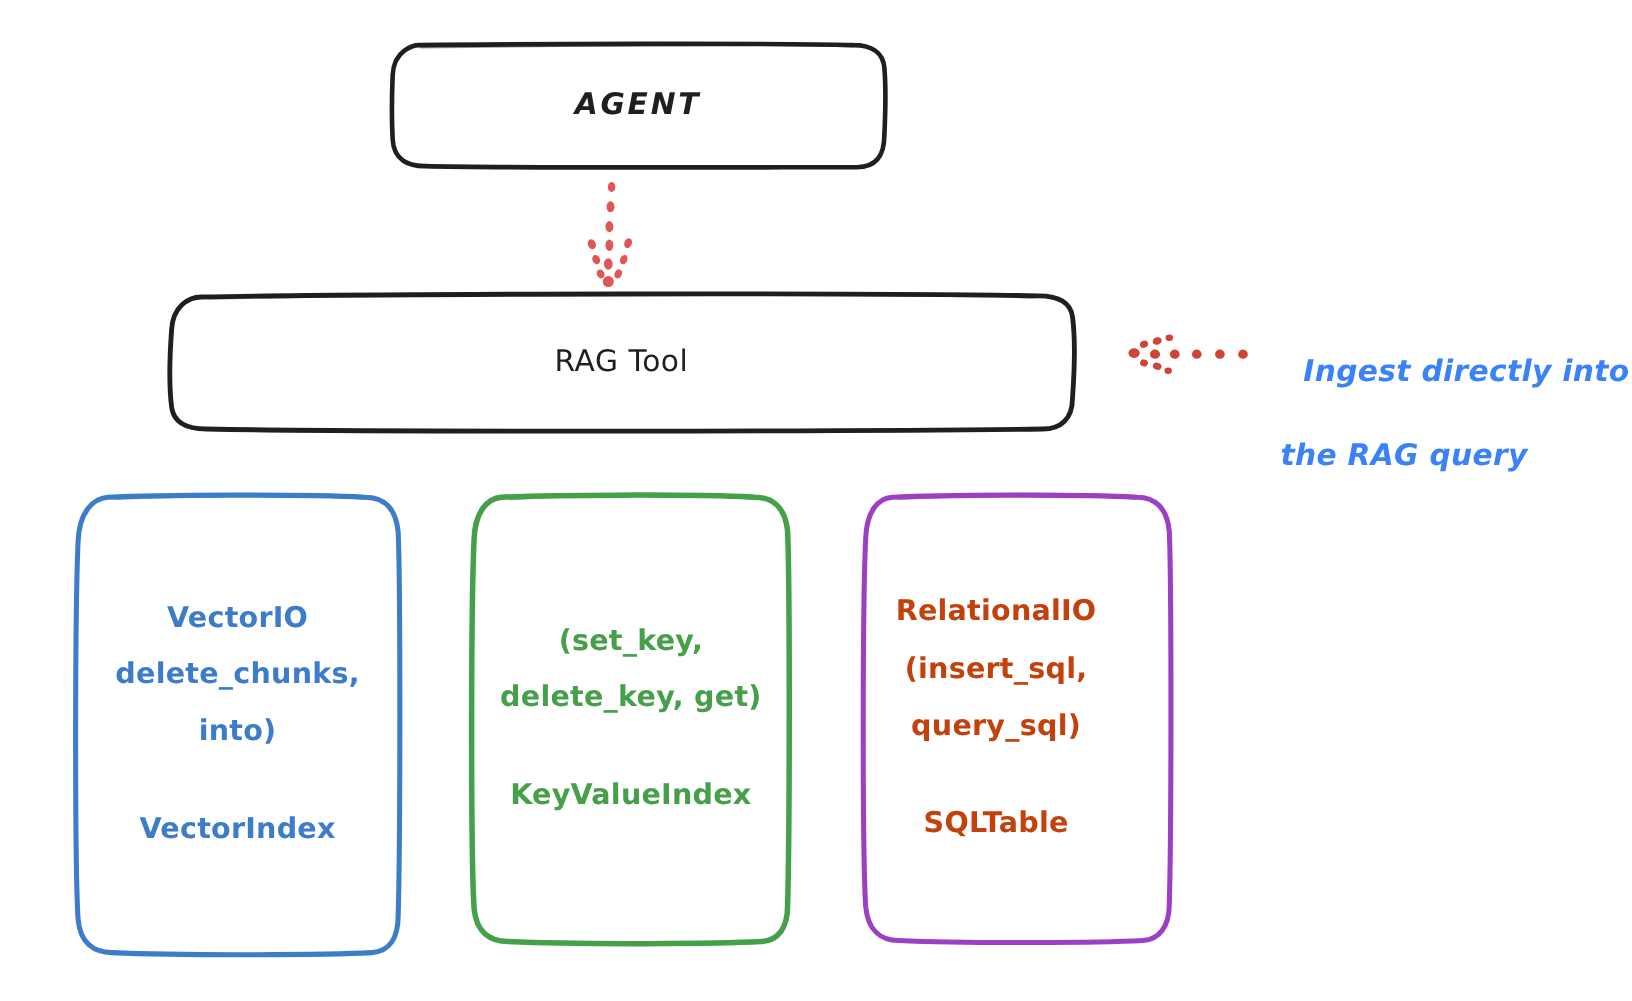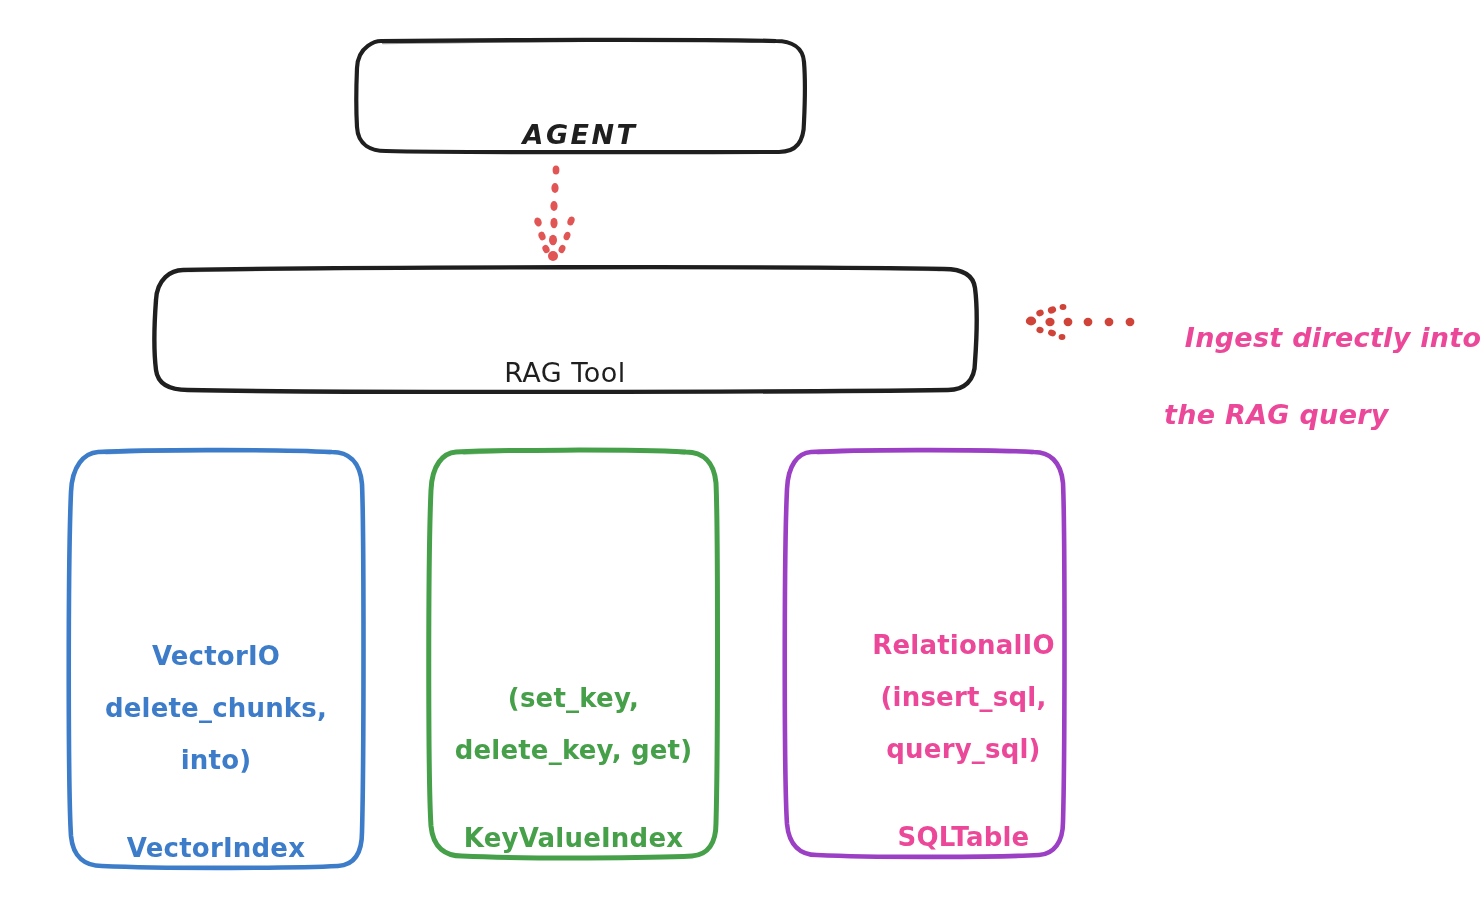--- a/index.html
+++ b/index.html
@@ -24,21 +24,21 @@
     top: 0;
     width: 1484px;
     height: 910px;
     pointer-events: none;
   }
   .node-label {
     position: absolute;
     display: flex;
     flex-direction: column;
     align-items: center;
-    justify-content: flex-end;
+    justify-content: center;
     text-align: center;
     white-space: pre;
     line-height: 1.30;
     letter-spacing: 0.2px;
   }
   .node-label .ln { display: block; }
   .node-label .ln.spacer { height: 0.75em; }
 
   
   #agent-label {
@@ -66,31 +66,31 @@
   }
   #vectorio-label {
     left: 70px; top: 450px; width: 292px; height: 416px;
     color: #3d7cc9;
   }
   #keyvalueio-label {
     left: 430px; top: 450px; width: 287px; height: 406px;
     color: #45a049;
   }
   #relationalio-label {
-    left: 824px; top: 450px; width: 279px; height: 405px;
-    color: #ec4899;
+    left: 766px; top: 450px; width: 279px; height: 405px;
+    color: #c2410c;
   }
 
   
   #ingest-note {
     position: absolute;
     left: 1146px;
     top: 281px;
     width: 330px;
-    color: #ec4899;
+    color: #3b82f6;
     font-size: 27px;
     font-weight: 600;
     font-style: italic;
     line-height: 1.42;
     text-align: left;
     white-space: pre;
     letter-spacing: 0.3px;
   }
   #ingest-note .ln2 { display: block; padding-left: 18px; }
 </style>

